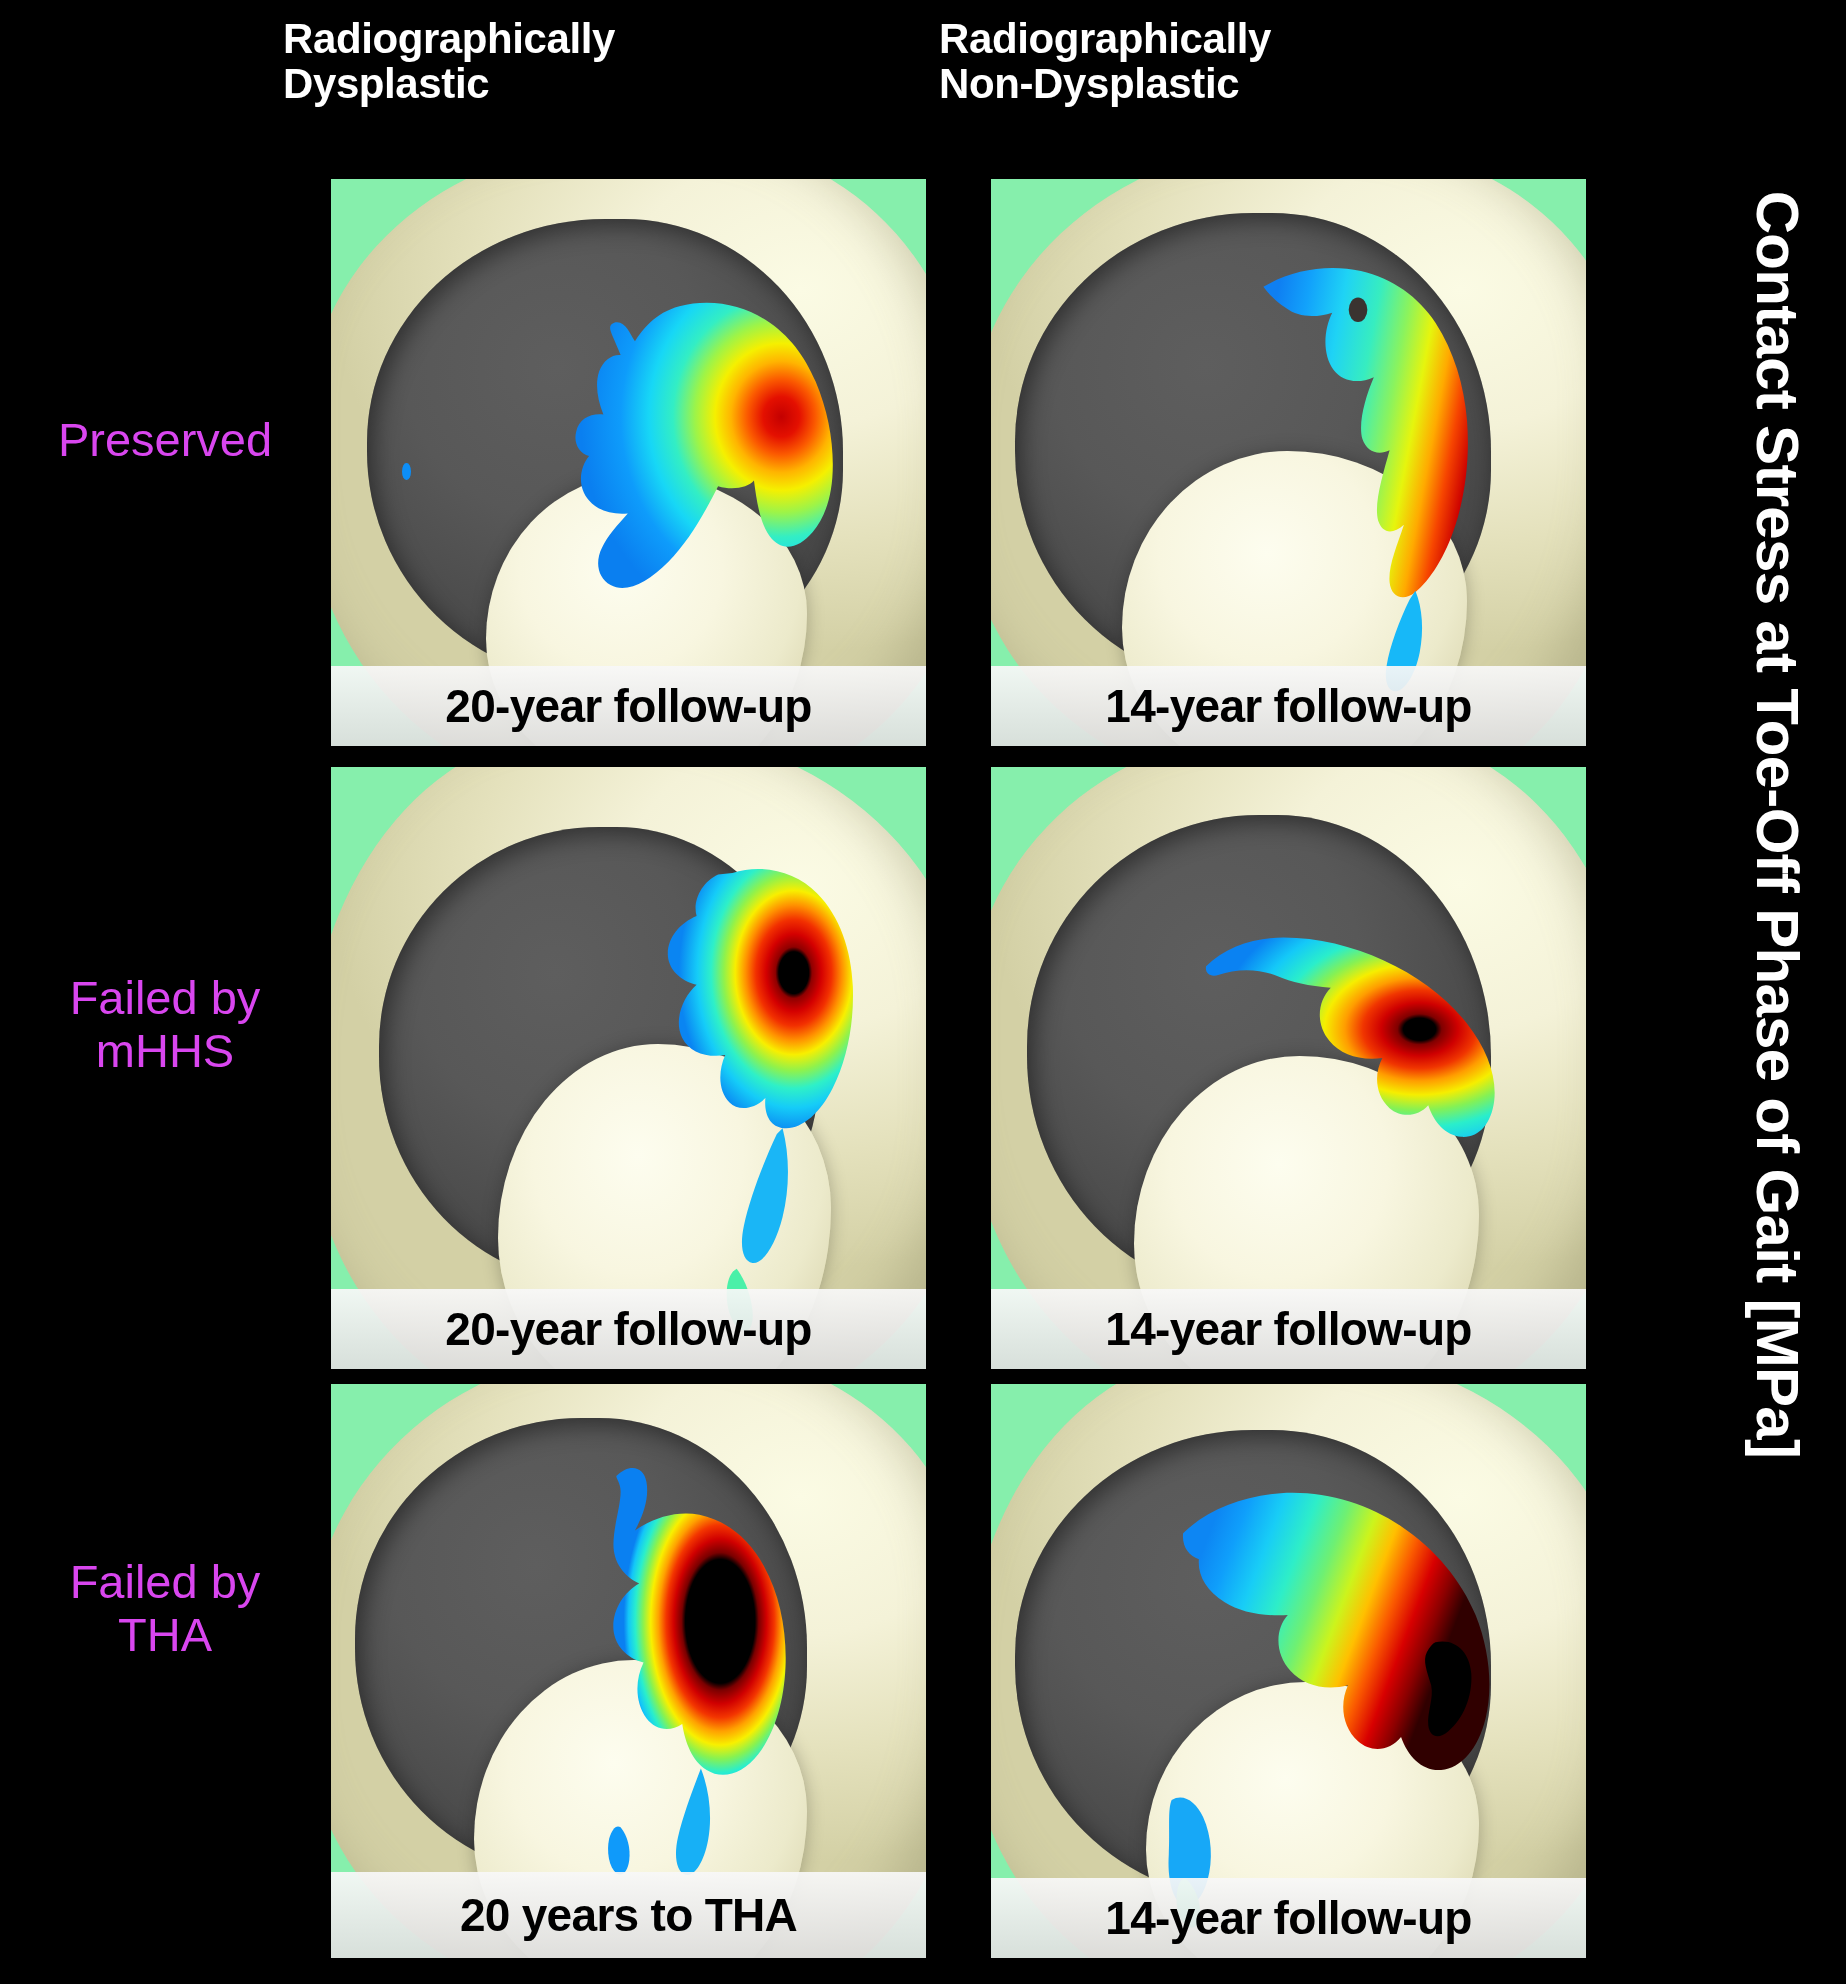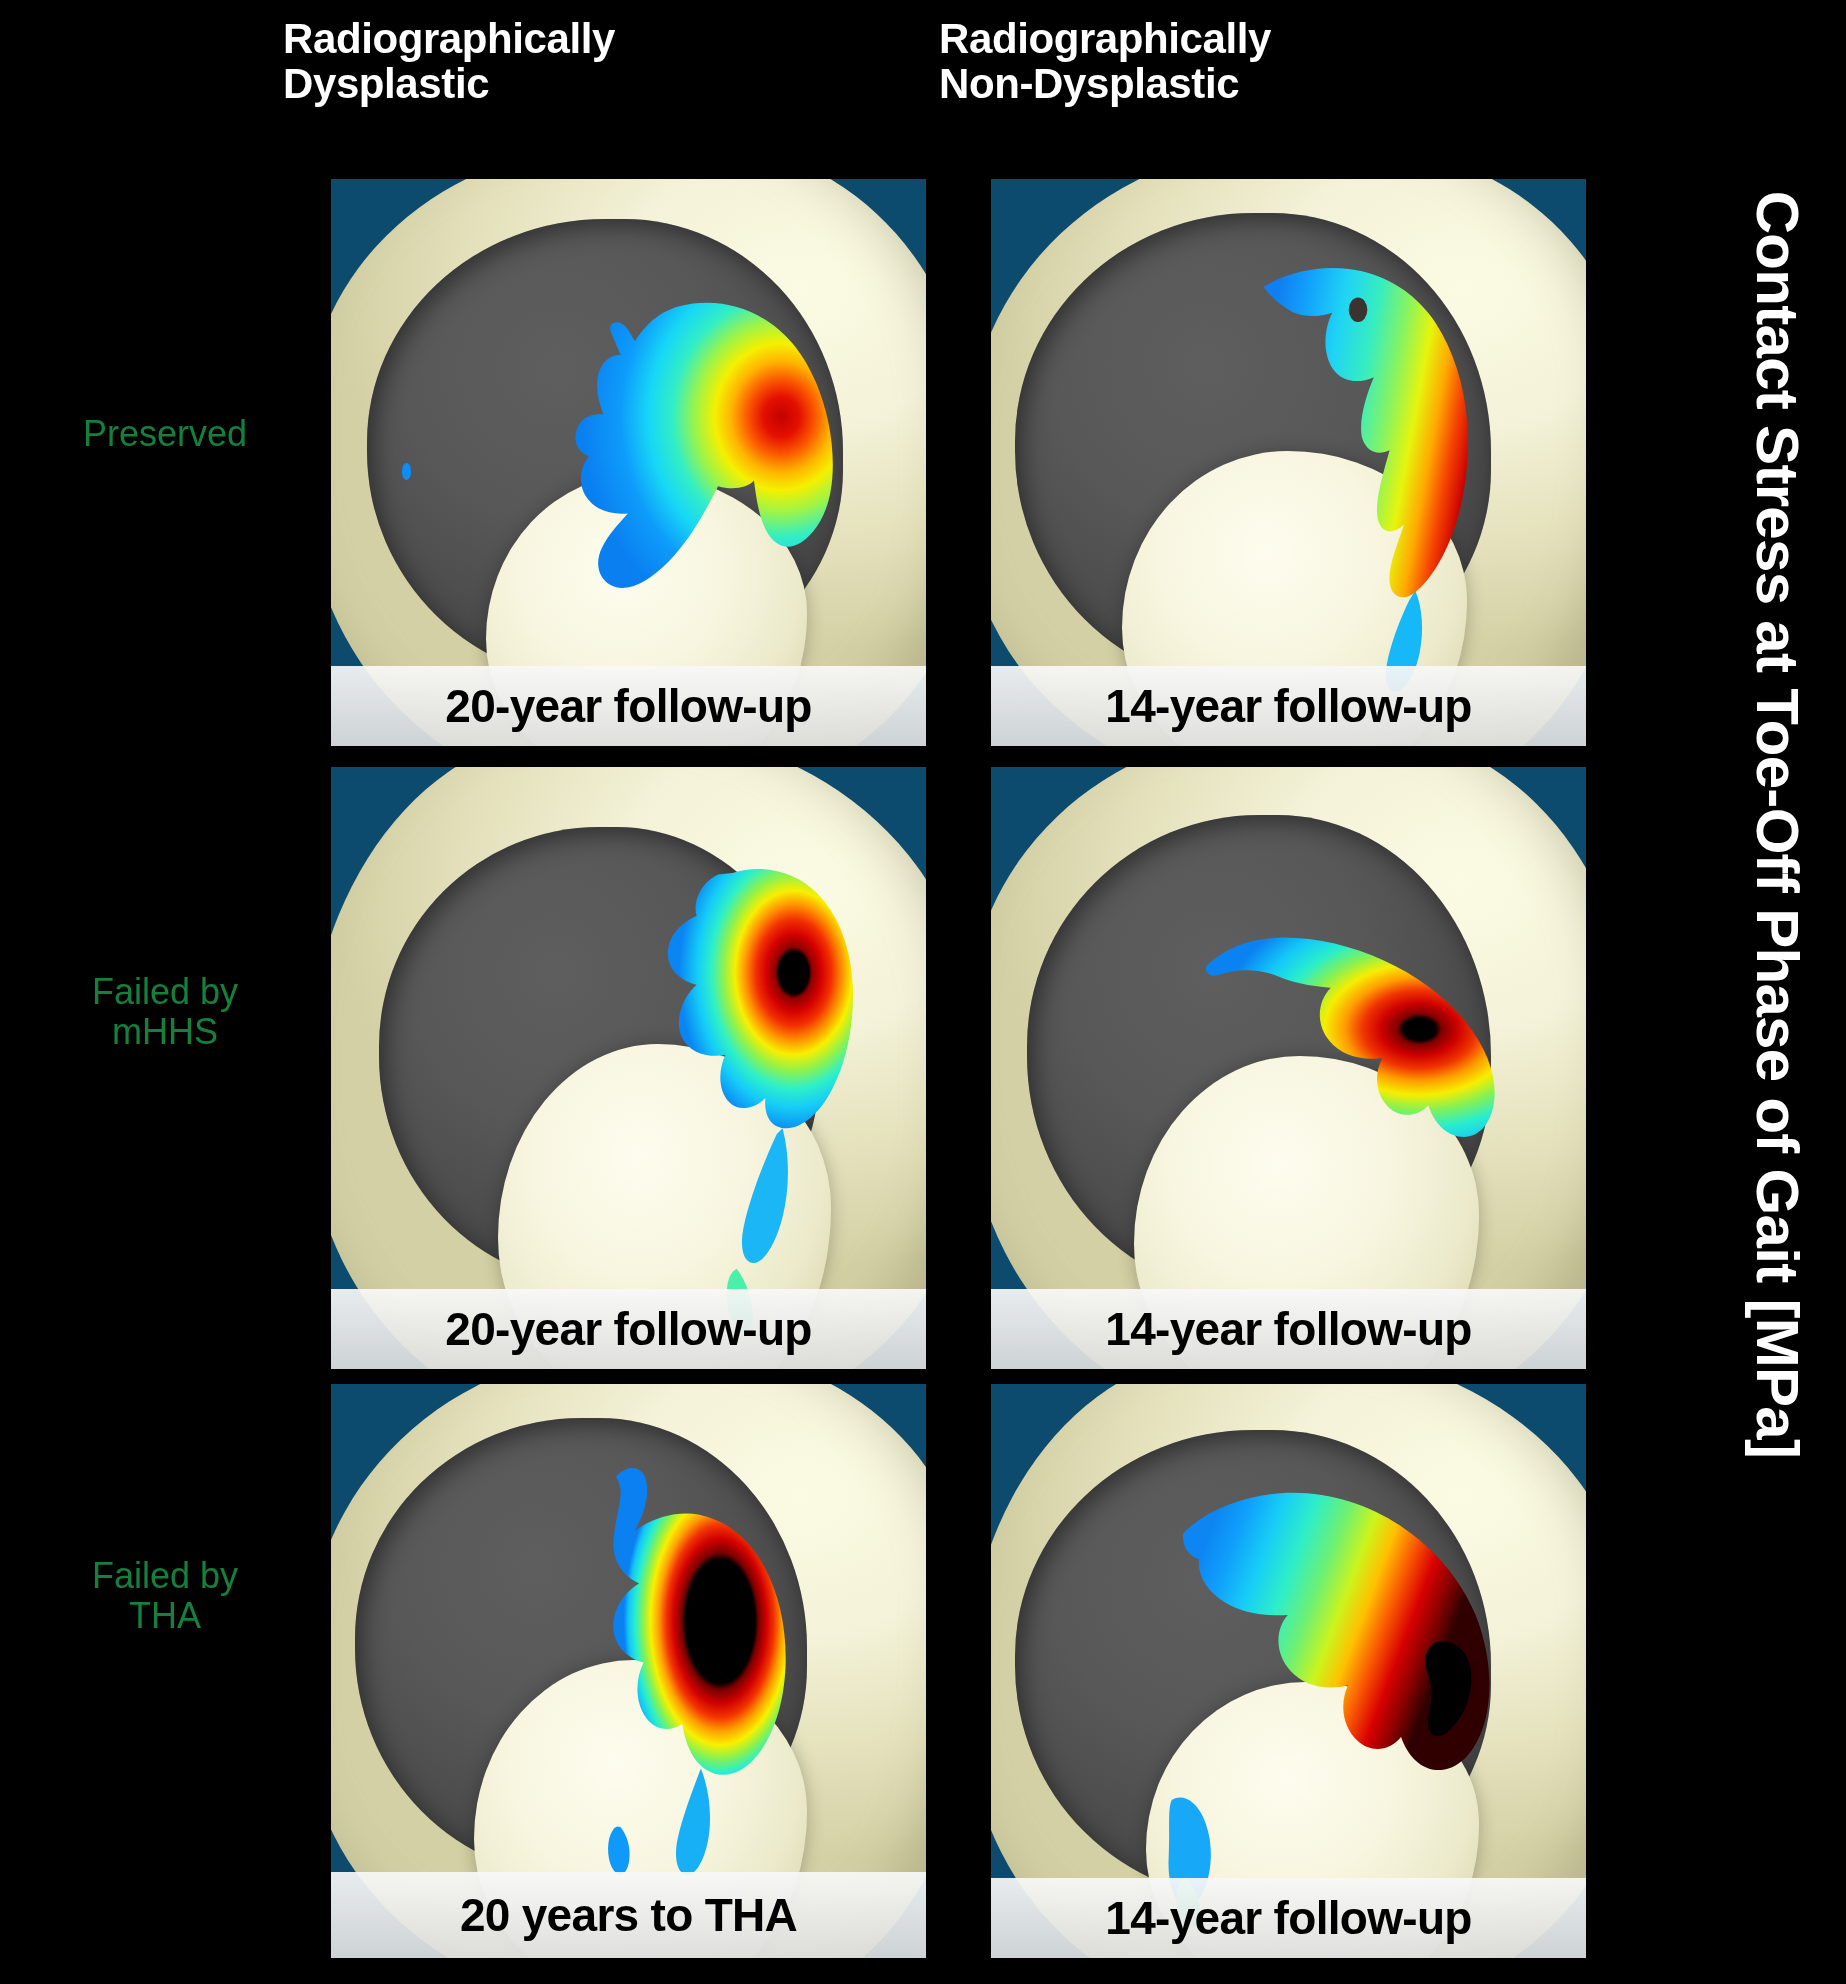--- a/index.html
+++ b/index.html
@@ -27,39 +27,39 @@
     text-align: left;
     letter-spacing: -0.4px;
     white-space: pre-line;
   }
   #col-header-0 { left: 283px;  top: 16px; width: 602px; }
   #col-header-1 { left: 939px; top: 16px; width: 602px; }
 
   
   .row-label {
     position: absolute;
-    color: #15803d;
+    color: #d946ef;
     font-family: "Liberation Sans", sans-serif;
     font-weight: normal;
-    font-size: 36px;
+    font-size: 47px;
     line-height: 1.12;
     text-align: center;
     white-space: pre-line;
     width: 330px;
     left: 0px;
   }
   #row-label-0 { top: 414px; }
   #row-label-1 { top: 972px; }
   #row-label-2 { top: 1556px; }
 
   
   .panel {
     position: absolute;
     overflow: hidden;
-    background: #0c4a6e;
+    background: #86efac;
   }
   .panel-inner {
     position: absolute;
     inset: 0;
     overflow: hidden;
   }
 
   
   .bone {
     position: absolute;

